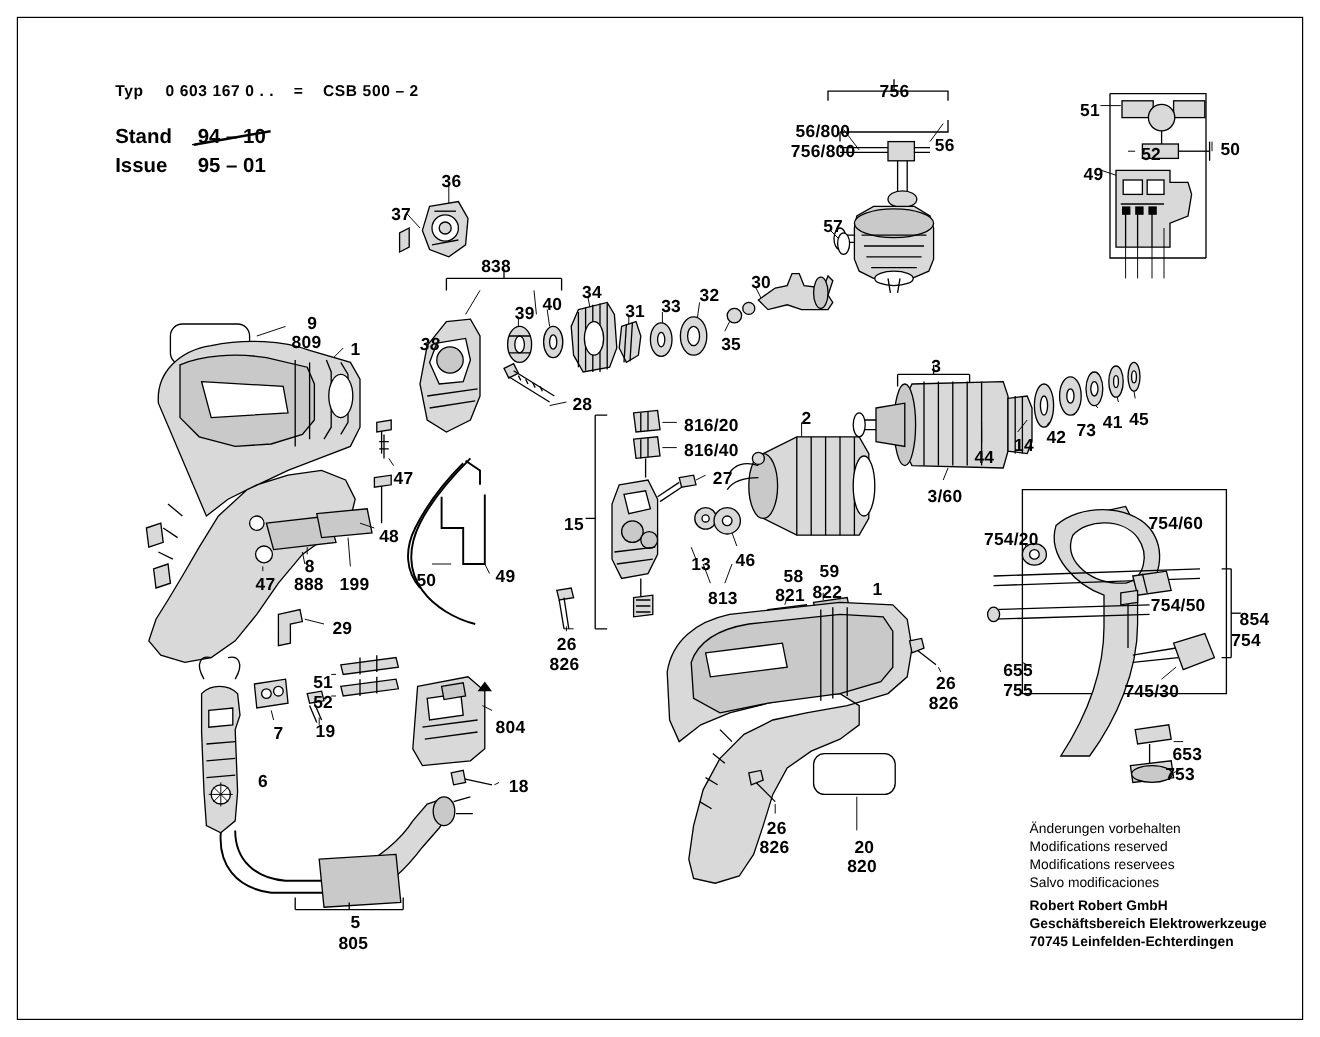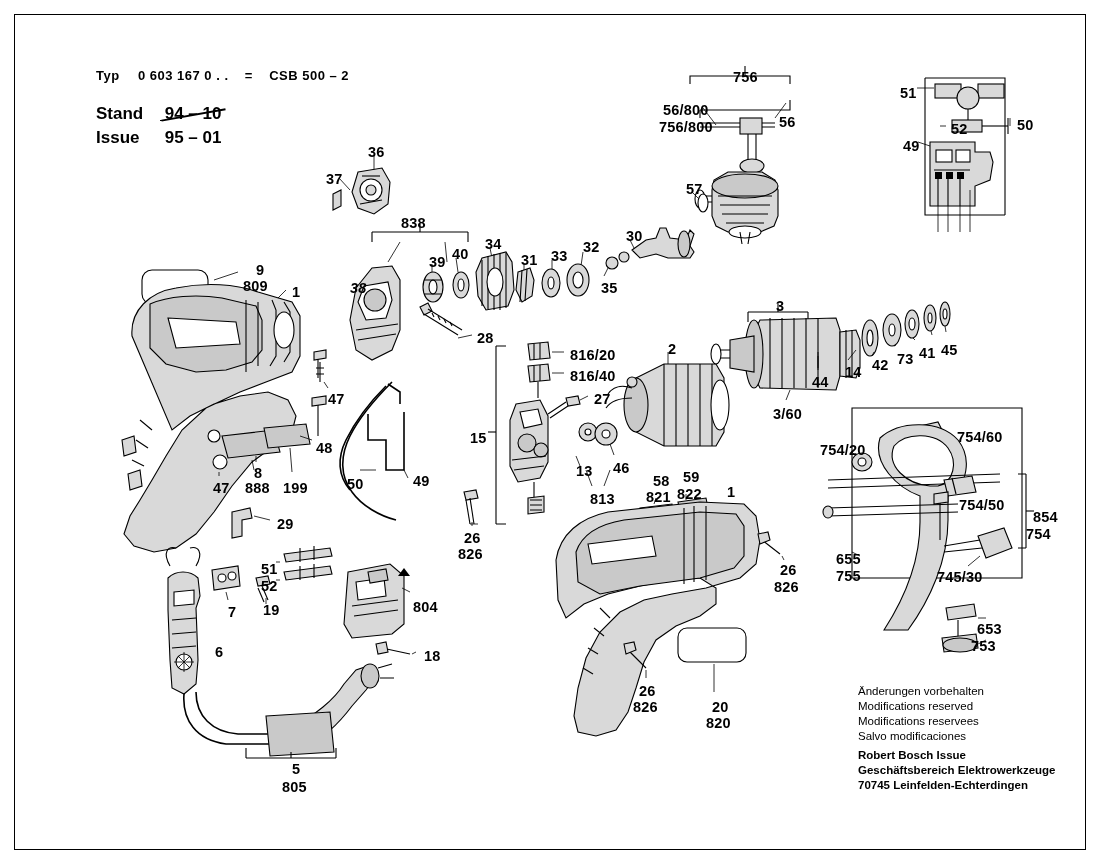--- a/index.html
+++ b/index.html
@@ -115,21 +115,21 @@
 
   <div class="hdr-line" id="hdr-issue">
     <span class="hdr-key">Issue</span>
     <span>95 – 01</span>
   </div>
 
   <div class="note" style="left:858px; top:684px;">Änderungen vorbehalten</div>
   <div class="note" style="left:858px; top:699px;">Modifications reserved</div>
   <div class="note" style="left:858px; top:714px;text-align:right;">Modifications reservees</div>
   <div class="note" style="left:858px; top:729px;">Salvo modificaciones</div>
-  <div class="note b" style="left:858px; top:748px;">Robert Bosch Issue</div>
+  <div class="note b" style="left:858px; top:748px;">Robert Robert GmbH</div>
   <div class="note b" style="left:858px; top:763px;">Geschäftsbereich Elektrowerkzeuge</div>
   <div class="note b" style="left:858px; top:778px;">70745 Leinfelden-Echterdingen</div>
 
   <div class="svgwrap">
   <svg width="1100" height="864" viewBox="0 0 1100 864" xmlns="http://www.w3.org/2000/svg">
 
     <g>
 
       <path class="ln" d="M690 84 L690 76 L790 76 L790 84"></path>
       <path class="ln" d="M745 76 L745 66"></path>

